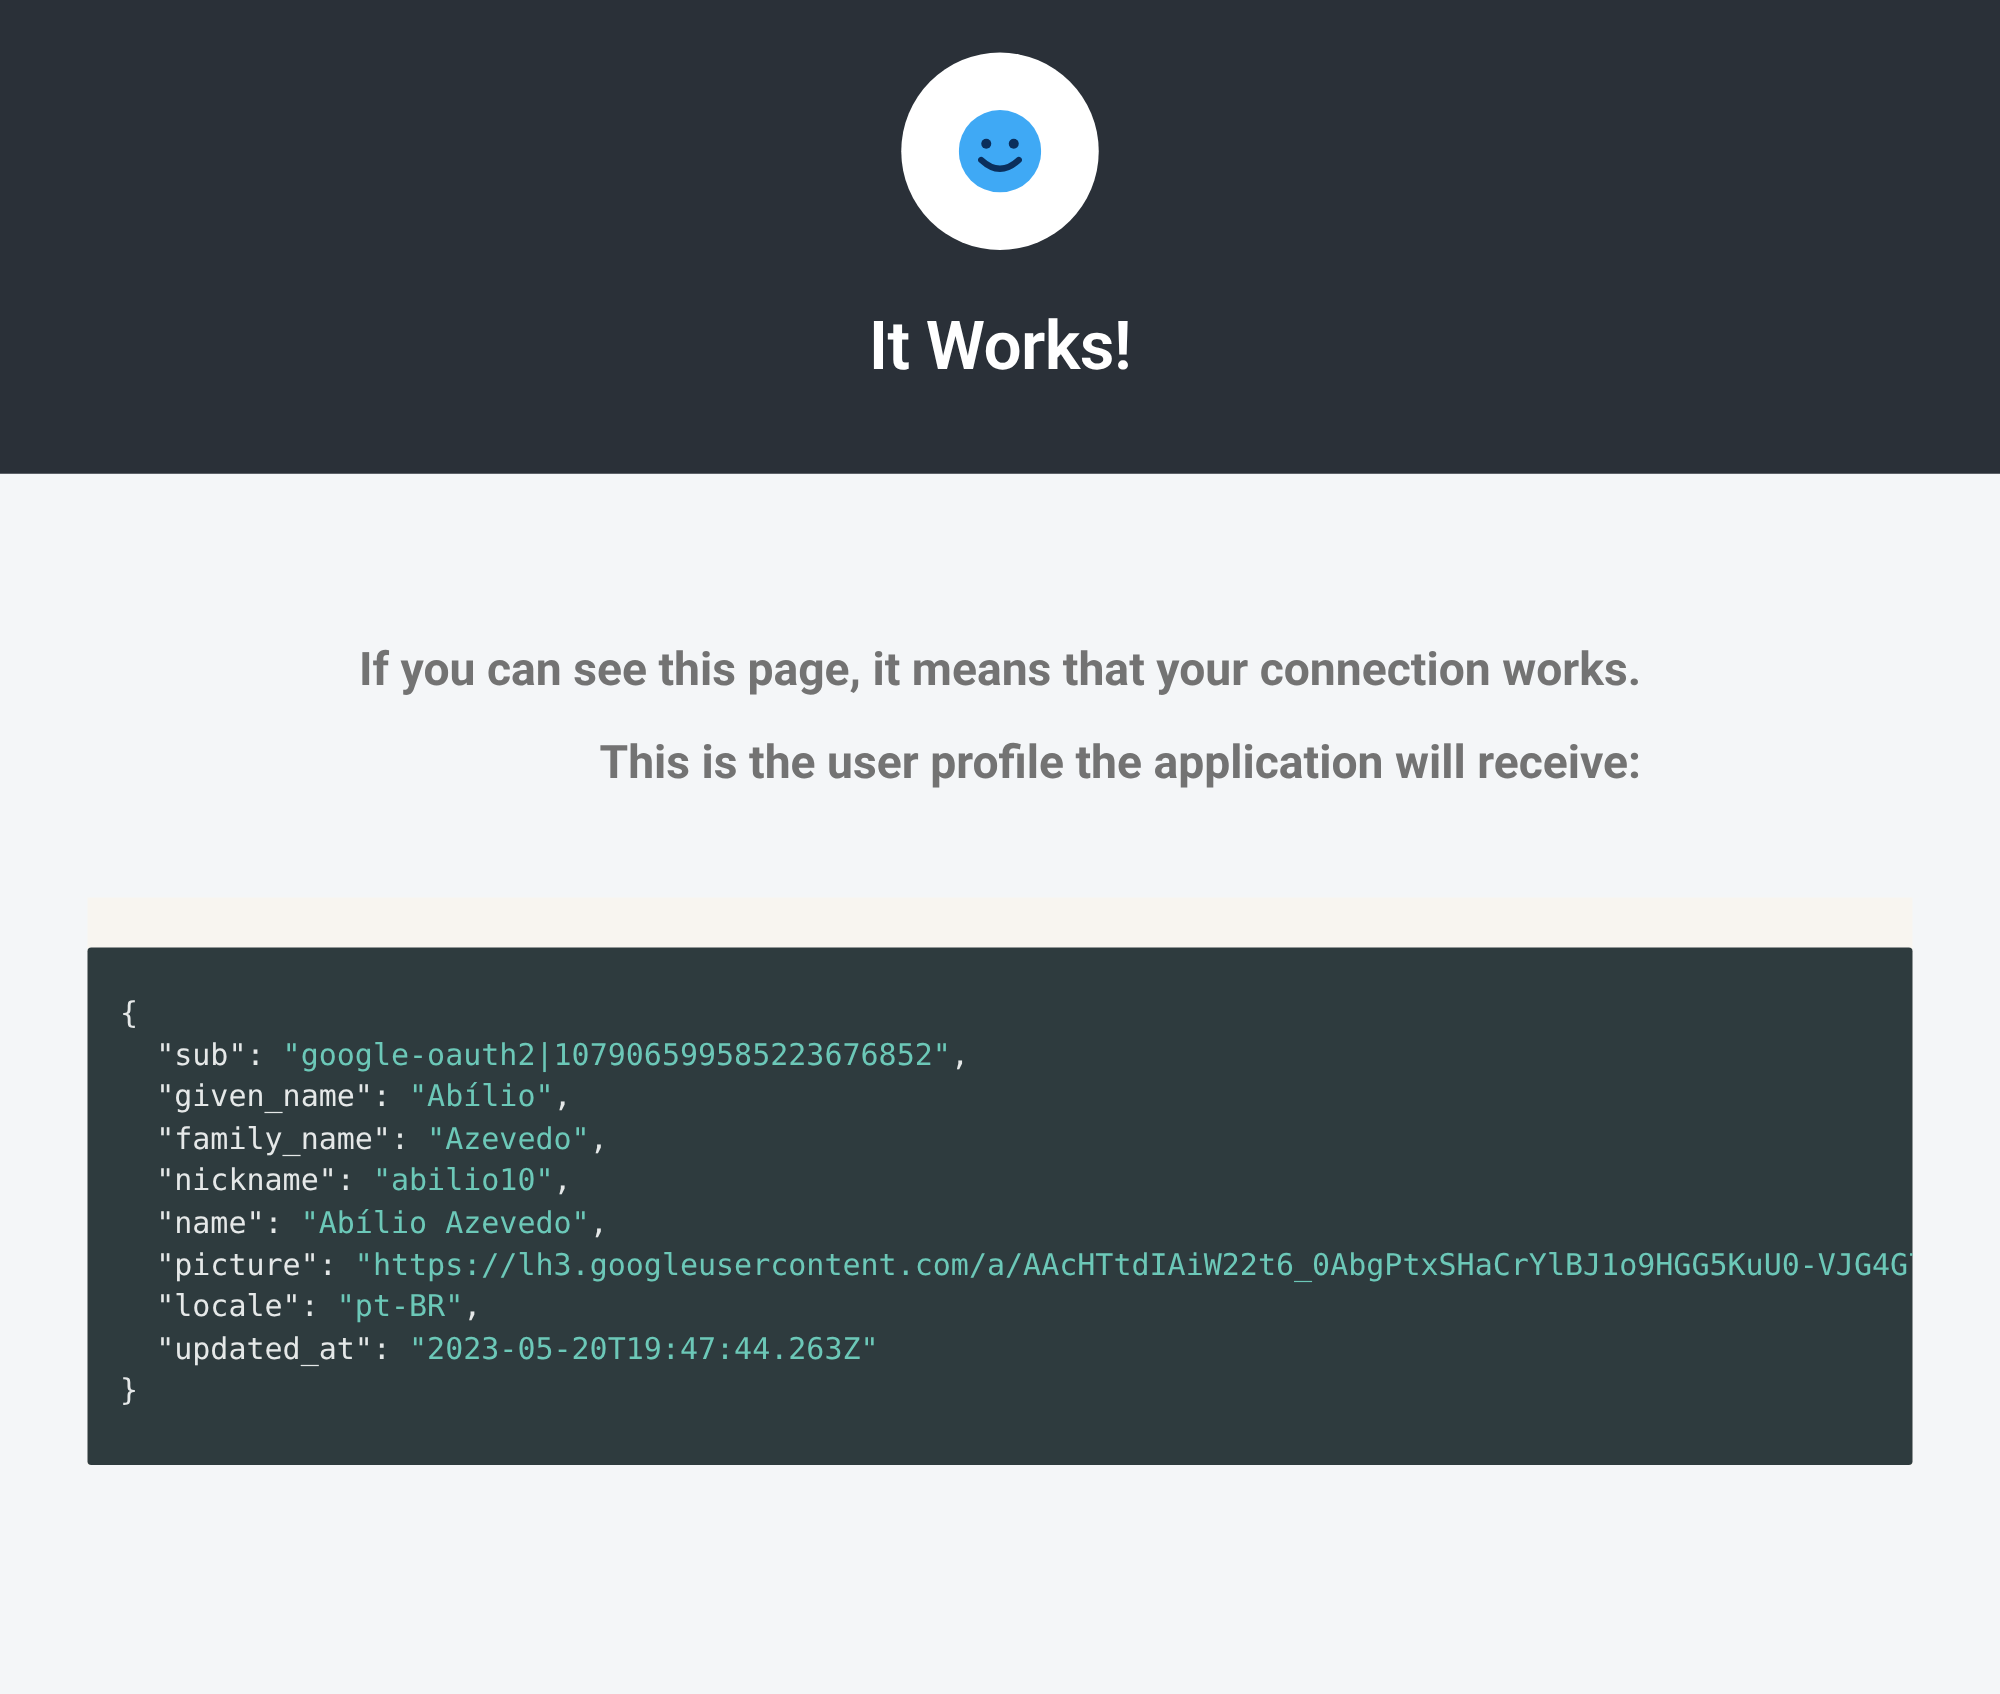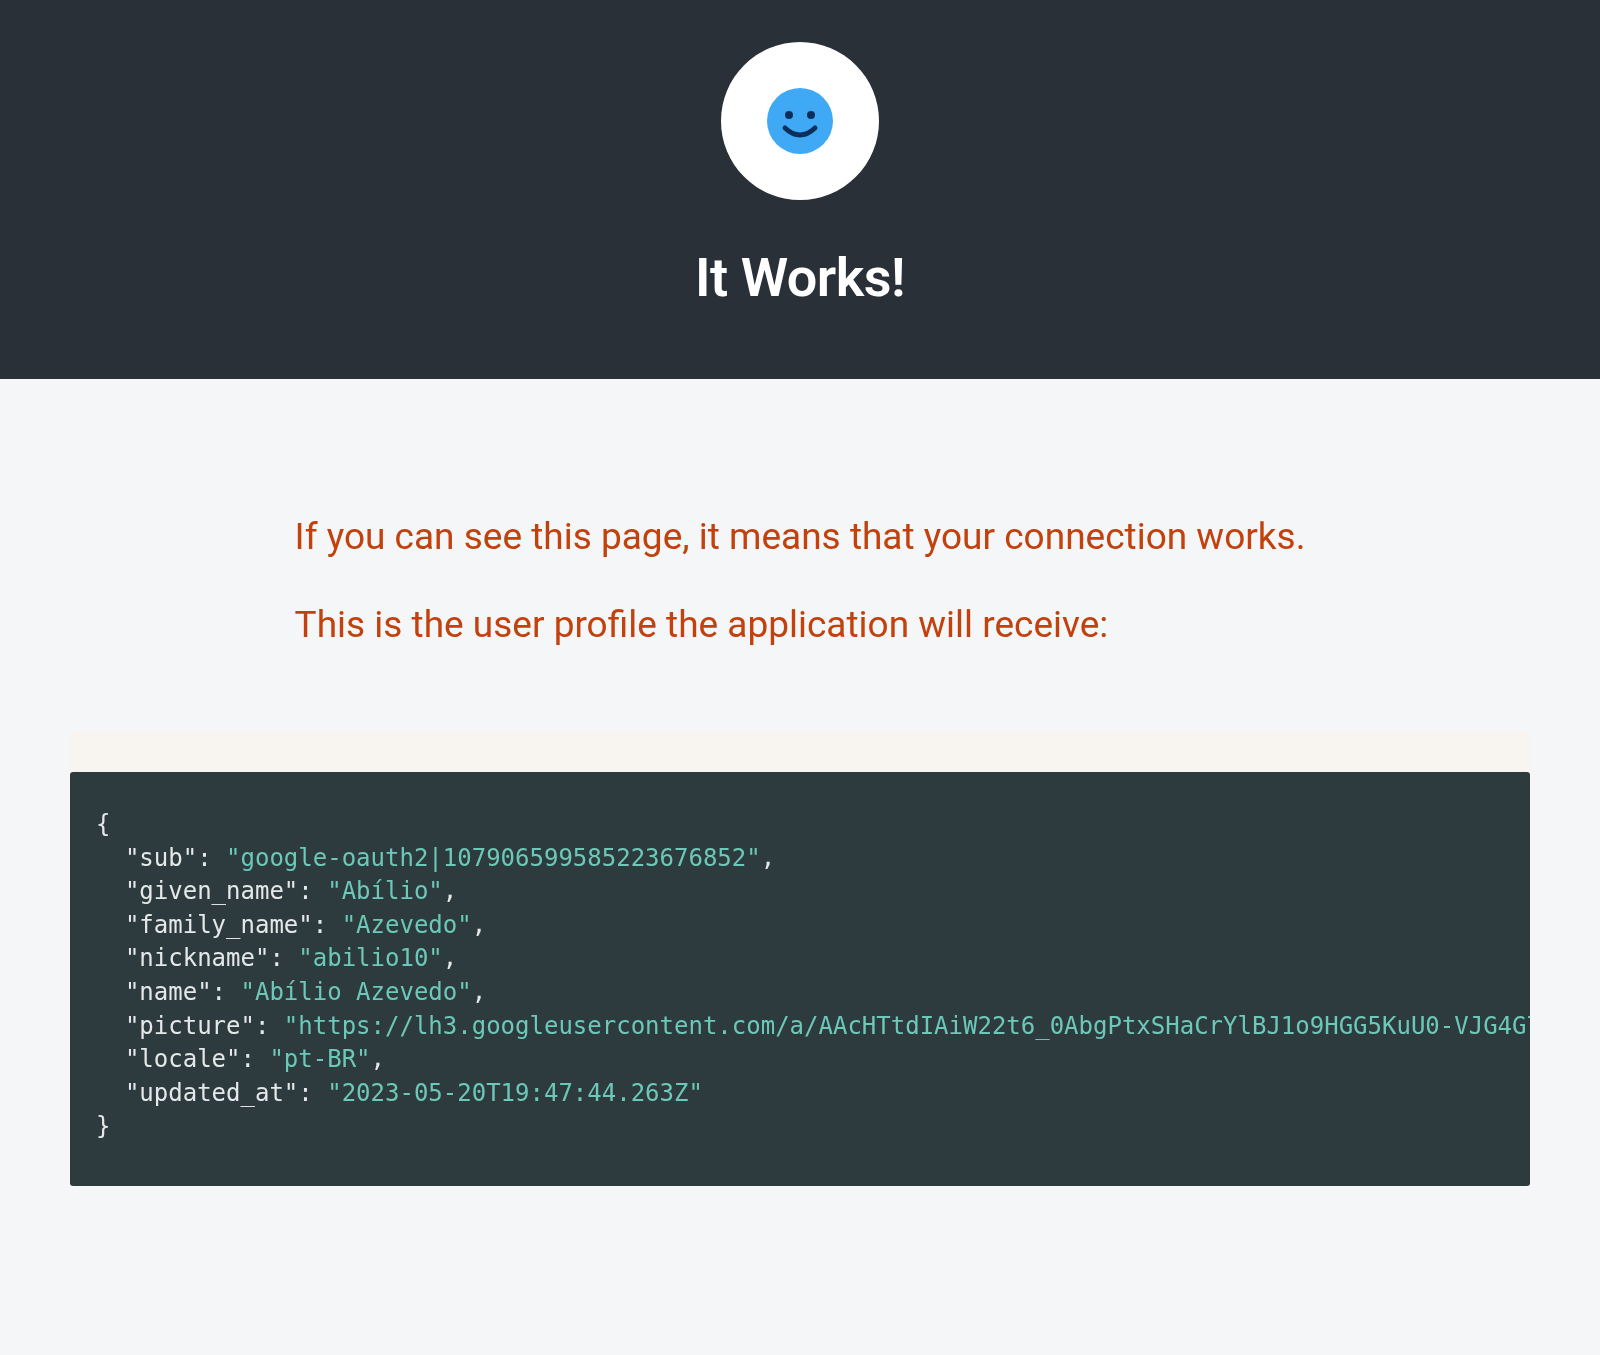--- a/index.html
+++ b/index.html
@@ -49,32 +49,32 @@
 
     .content {
       width: 100%;
       padding: 130px 70px 0 70px;
       display: flex;
       flex-direction: column;
       align-items: center;
     }
 
     .description {
-      color: #c2410c;
+      color: #737373;
       font-size: 37px;
-      text-align: left;
+      text-align: right;
       line-height: 1.5;
-      font-weight: 400;
+      font-weight: 700;
     }
 
     .description-line1, .description-line2 {
       display: block;
     }
     .description-line2 {
-      margin-top: 32px;
+      margin-top: 18px;
     }
 
     .code-wrapper {
       width: 100%;
       margin-top: 80px;
       background: #f8f5f0;
       padding-top: 40px;
     }
 
     .code-block {

